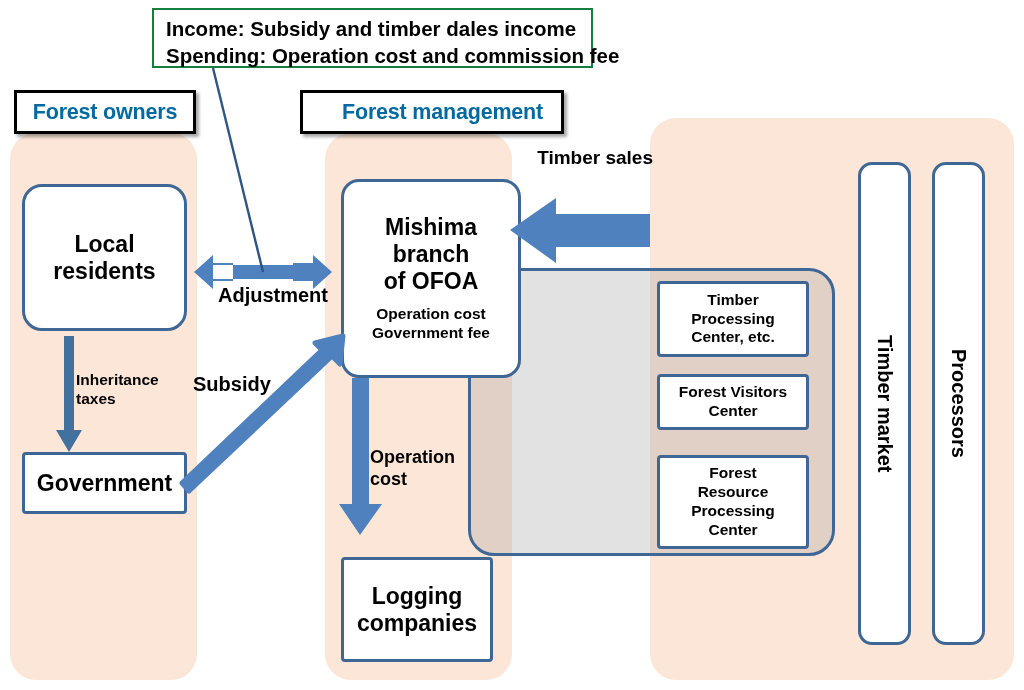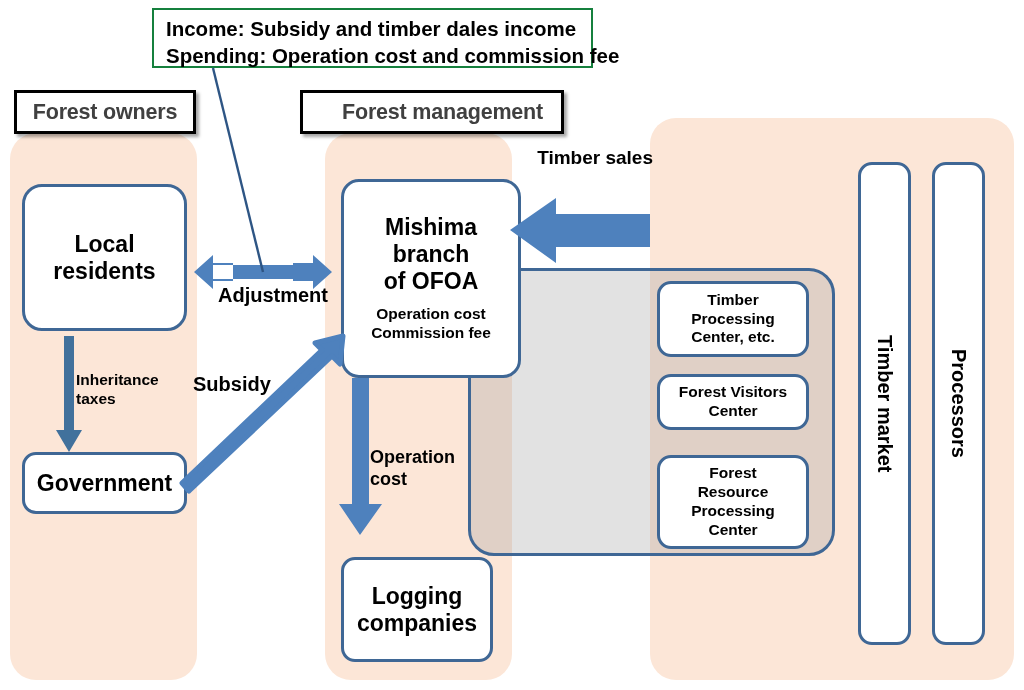--- a/index.html
+++ b/index.html
@@ -6,32 +6,32 @@
   body{width:1024px;height:690px;overflow:hidden;
        font-family:"Liberation Sans", sans-serif;}
   #stage{position:relative;width:1024px;height:690px;background:#fff;}
 
   
   .panel{position:absolute;background:#FCE6D7;border-radius:26px;}
 
   
   .hdr{position:absolute;background:#ffffff;border:3px solid #000000;
        display:flex;align-items:center;justify-content:center;
-       font-weight:bold;color:#404040;letter-spacing:-0.2px;
+       font-weight:bold;color:#0369a1;letter-spacing:-0.2px;
        box-shadow:3px 3px 3px rgba(0,0,0,.35);z-index:30;}
 
   
   .callout{position:absolute;background:#ffffff;border:2px solid #15803d;
            z-index:40;padding:5px 10px 6px 12px;box-sizing:border-box;}
   .callout div{font-weight:bold;font-size:20.5px;color:#000;line-height:1.32;
                white-space:nowrap;}
 
   
   .rbox{position:absolute;background:#ffffff;border:3px solid #3F6795;
-        border-radius:14px;box-sizing:border-box;
+        border-radius:4px;box-sizing:border-box;
         display:flex;flex-direction:column;align-items:center;
         justify-content:center;text-align:center;color:#000;font-weight:bold;
         z-index:20;}
   .rbox .t1{font-size:23px;line-height:1.16;}
   .rbox .t2{font-size:15.5px;line-height:1.2;margin-top:11px;}
   .small .t1{font-size:15.5px;line-height:1.22;}
 
   
   .vbox{position:absolute;background:#fff;border:3px solid #3F6795;
         border-radius:14px;box-sizing:border-box;z-index:20;
@@ -113,21 +113,21 @@
 
   <div class="rbox" style="left:22px;top:452px;width:165px;height:62px;">
     <span class="t1">Government</span>
   </div>
 
   <div class="rbox" style="left:341px;top:179px;width:180px;height:199px;border-radius:18px;">
     <span class="t1">Mishima</span>
     <span class="t1">branch</span>
     <span class="t1">of OFOA</span>
     <span class="t2">Operation cost</span>
-    <span class="t2" style="margin-top:0">Commission fee</span>
+    <span class="t2" style="margin-top:0">Government fee</span>
   </div>
 
   <div class="rbox" style="left:341px;top:557px;width:152px;height:105px;">
     <span class="t1">Logging</span>
     <span class="t1">companies</span>
   </div>
 
   <div class="rbox small" style="left:657px;top:281px;width:152px;height:76px;">
     <span class="t1">Timber</span>
     <span class="t1">Processing</span>

